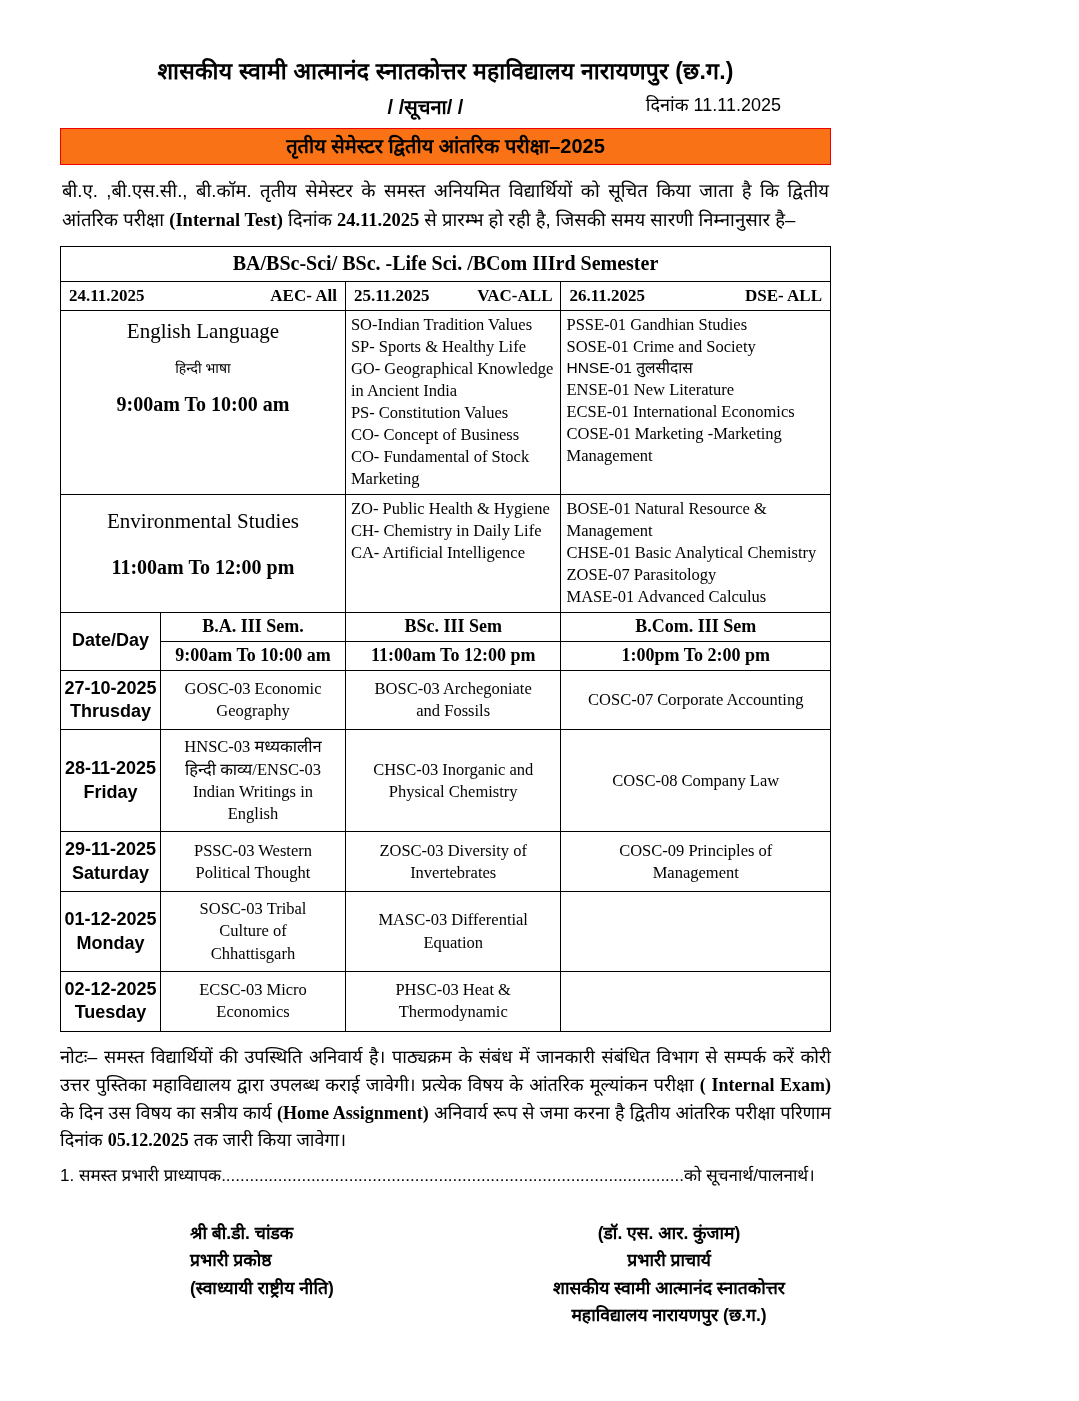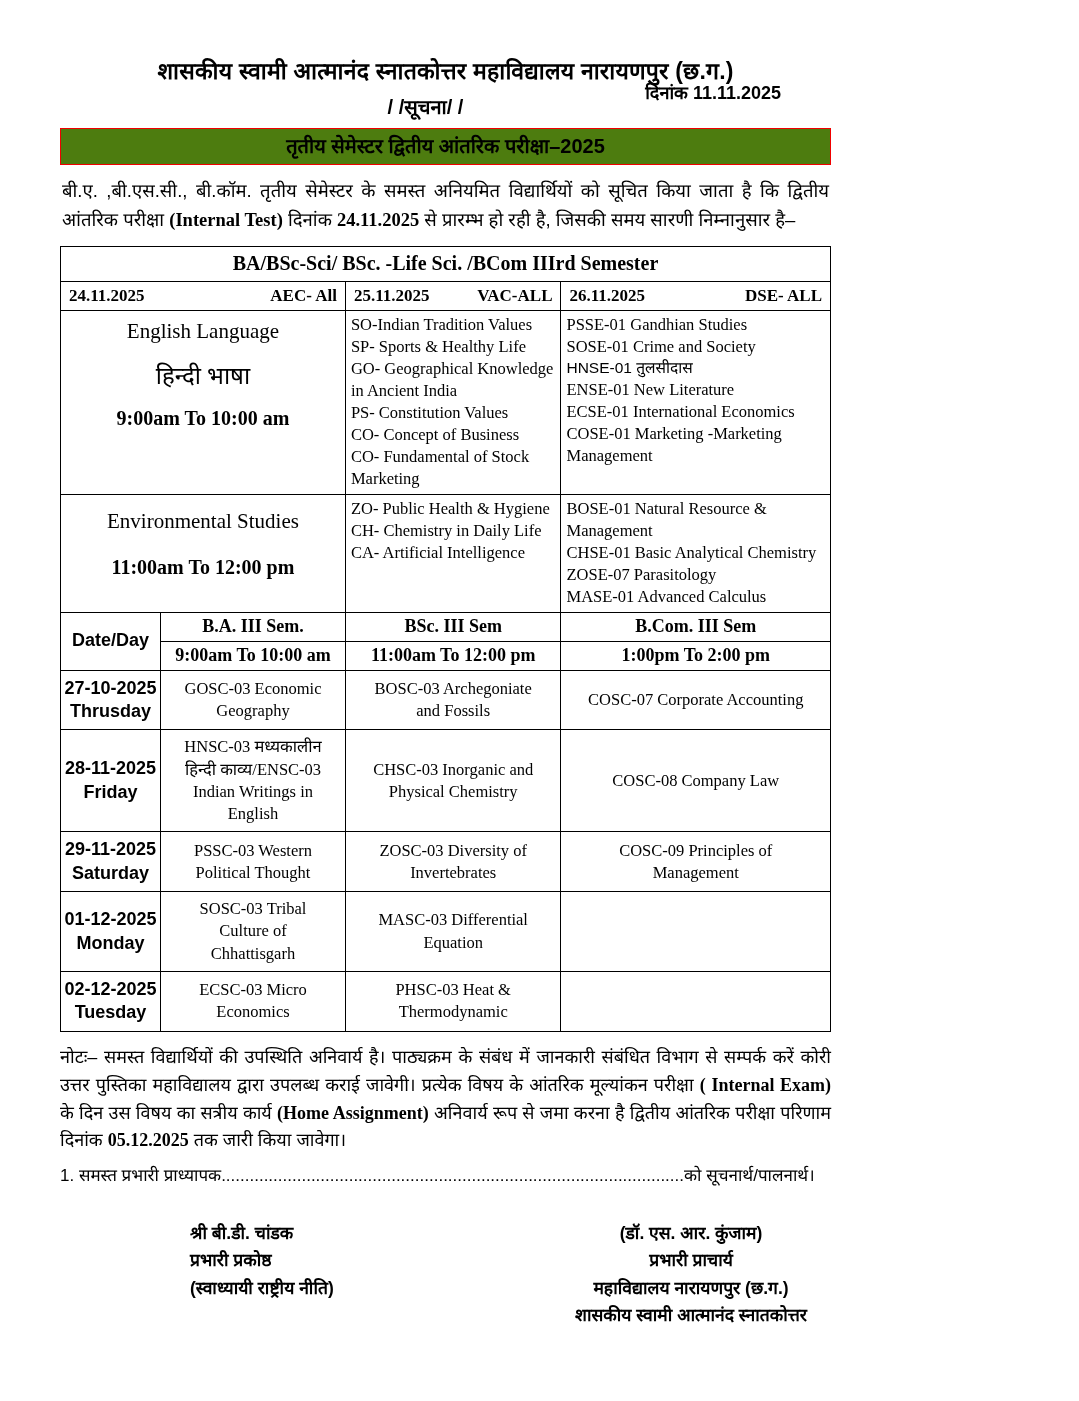--- a/index.html
+++ b/index.html
@@ -39,27 +39,27 @@
   }
   .notice-word {
     font-family: "Liberation Sans", sans-serif;
     font-weight: bold;
     font-size: 20px;
     margin-left: -40px;
   }
   .date-line {
     position: absolute;
     right: 50px;
-    bottom: 16px;
-    font-family: "Liberation Sans", sans-serif;
-    font-weight: bold;
+    bottom: 4px;
+    font-family: "Liberation Sans", sans-serif;
+    font-weight: normal;
     font-size: 18px;
   }
   .redbar {
-    background: #4d7c0f;
+    background: #f97316;
     color: #000;
     text-align: center;
     font-family: "Liberation Sans", sans-serif;
     font-weight: bold;
     font-size: 20px;
     padding: 3px 0 5px 0;
     margin-top: 8px;
     border: 1px solid #f00000;
   }
   .body-para {
@@ -102,22 +102,22 @@
     display: flex;
     justify-content: space-between;
   }
   .aec-block {
     text-align: center;
     font-size: 21px;
     font-family: "Liberation Serif", serif;
     padding: 8px 0 10px 0 !important;
   }
   .aec-block .hin {
-    font-family: Liberation Serif, serif;
-    font-size: 24px;
+    font-family: Liberation Sans, sans-serif;
+    font-size: 14px;
     display: block;
     margin: 14px 0 16px 0;
   }
   .aec-block .tm {
     font-weight: bold;
     font-size: 20px;
     display: block;
     margin-top: 6px;
   }
   .env-block {
@@ -198,21 +198,21 @@
     font-weight: bold;
     font-size: 17.5px;
     line-height: 1.55;
   }
   .sign-left {
     text-align: left;
     margin-left: 130px;
   }
   .sign-right {
     text-align: center;
-    margin-right: 24px;
+    margin-right: 46px;
   }
 </style>
 </head>
 <body>
 
 <div class="page">
 
   <div class="dev-title">शासकीय स्वामी आत्मानंद स्नातकोत्तर महाविद्यालय नारायणपुर (छ.ग.)</div>
 
   <div class="notice-row">
@@ -374,18 +374,18 @@
 
   <div class="signs">
     <div class="sign-left">
       <div>श्री बी.डी. चांडक</div>
       <div>प्रभारी प्रकोष्ठ</div>
       <div>(स्वाध्यायी राष्ट्रीय नीति)</div>
     </div>
     <div class="sign-right">
       <div>(डॉ. एस. आर. कुंजाम)</div>
       <div>प्रभारी प्राचार्य</div>
+      <div>शासकीय स्वामी आत्मानंद स्नातकोत्तर</div>
       <div>महाविद्यालय नारायणपुर (छ.ग.)</div>
-      <div>शासकीय स्वामी आत्मानंद स्नातकोत्तर</div>
     </div>
   </div>
 
 </div>
 
 </body></html>

